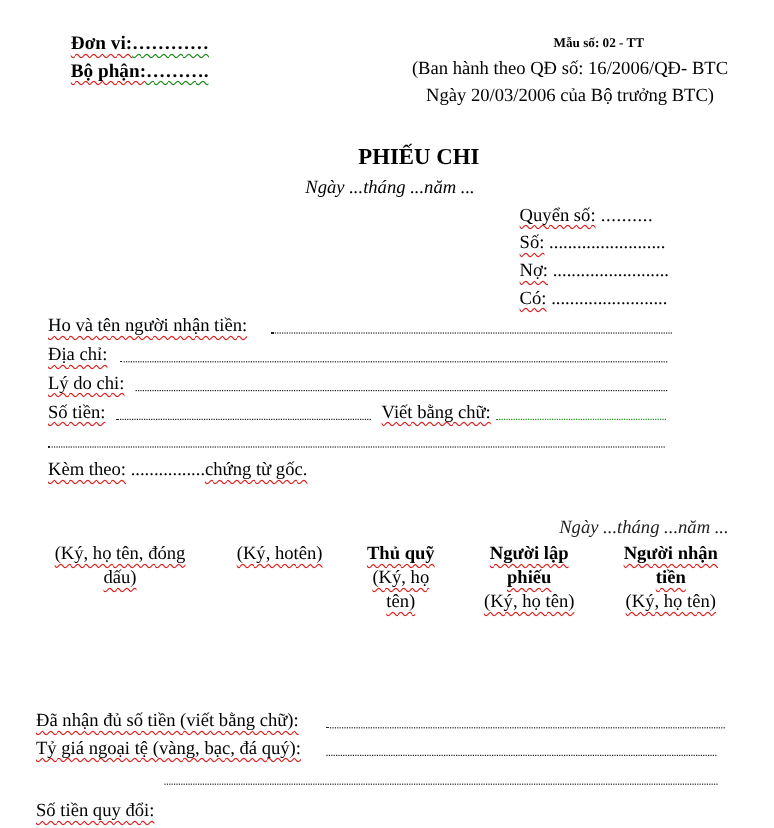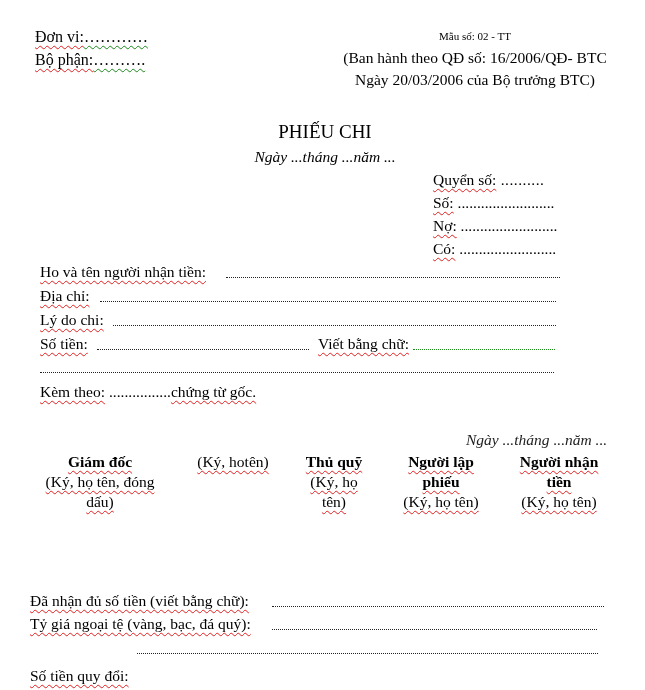--- a/index.html
+++ b/index.html
@@ -2,21 +2,21 @@
 <html><head>
   <meta charset="utf-8">
   <style>
     html, body { margin: 0; padding: 0; background: #ffffff; }
     body {
       width: 645px; height: 690px; position: relative; overflow: hidden;
       font-family: "Liberation Serif", "DejaVu Serif", serif;
       color: #000; font-size: 15.5px;
     }
     .abs { position: absolute; white-space: nowrap; line-height: 20px; }
-    .b { font-weight: normal; }
+    .b { font-weight: bold; margin-left: 24px; }
     .i { font-style: italic; }
     .sq-r { text-decoration: underline wavy #e02020; text-decoration-thickness: 1px; text-underline-offset: 3px; }
     .sq-g { text-decoration: underline wavy #1a8a1a; text-decoration-thickness: 1px; text-underline-offset: 3px; }
     .dots { letter-spacing: 0.5px; }
     .field-line { position: absolute; border-bottom: 1px dotted #222; height: 0; }
     .c { text-align: center; }
     .sig { position: absolute; text-align: center; line-height: 20px; white-space: normal; }
     .sig .t { font-weight: bold; }
   </style>
 </head>
@@ -75,21 +75,20 @@
 
 <div class="field-line" style="left:40px; top:372px; width:514px;"></div>
 
 <div class="abs" style="left:40px; top:382px;">
   <span class="sq-r">Kèm theo:</span><span> ................</span><span class="sq-r">chứng từ gốc.</span>
 </div>
 
 <div class="abs i" style="left:466px; top:430px; color:#222;">Ngày ...tháng ...năm ...</div>
 
 <div class="sig" style="left:34px; top:452px; width:132px;">
-  <div class="t"><span class="sq-r">Giám đốc</span></div>
   <div><span class="sq-r">(Ký, họ tên, đóng dấu)</span></div>
 </div>
 <div class="sig" style="left:188px; top:452px; width:90px;">
   <div><span class="sq-r">(Ký, hotên)</span></div>
 </div>
 <div class="sig" style="left:300px; top:452px; width:68px;">
   <div class="t"><span class="sq-r">Thủ quỹ</span></div>
   <div><span class="sq-r">(Ký, họ tên)</span></div>
 </div>
 <div class="sig" style="left:395px; top:452px; width:92px;">

